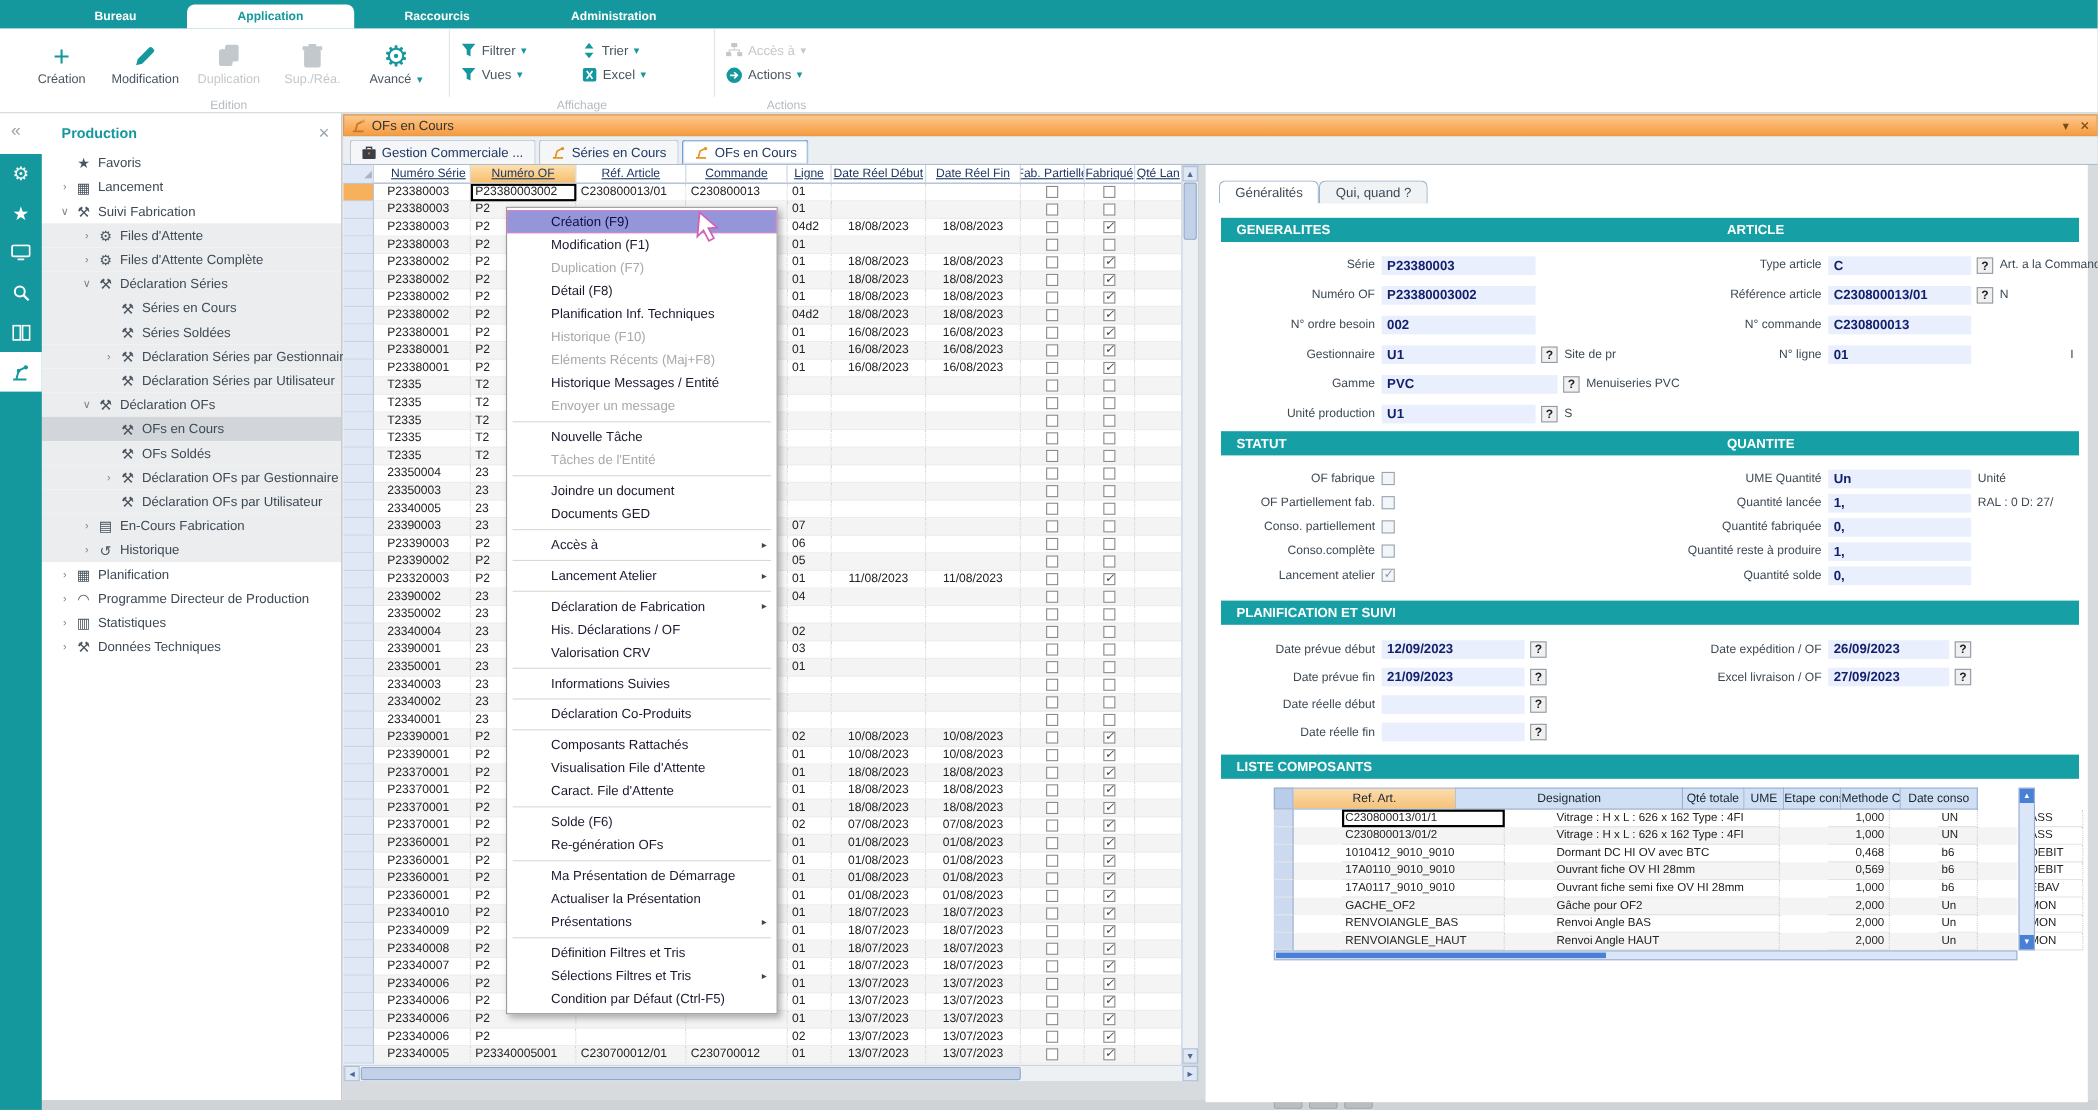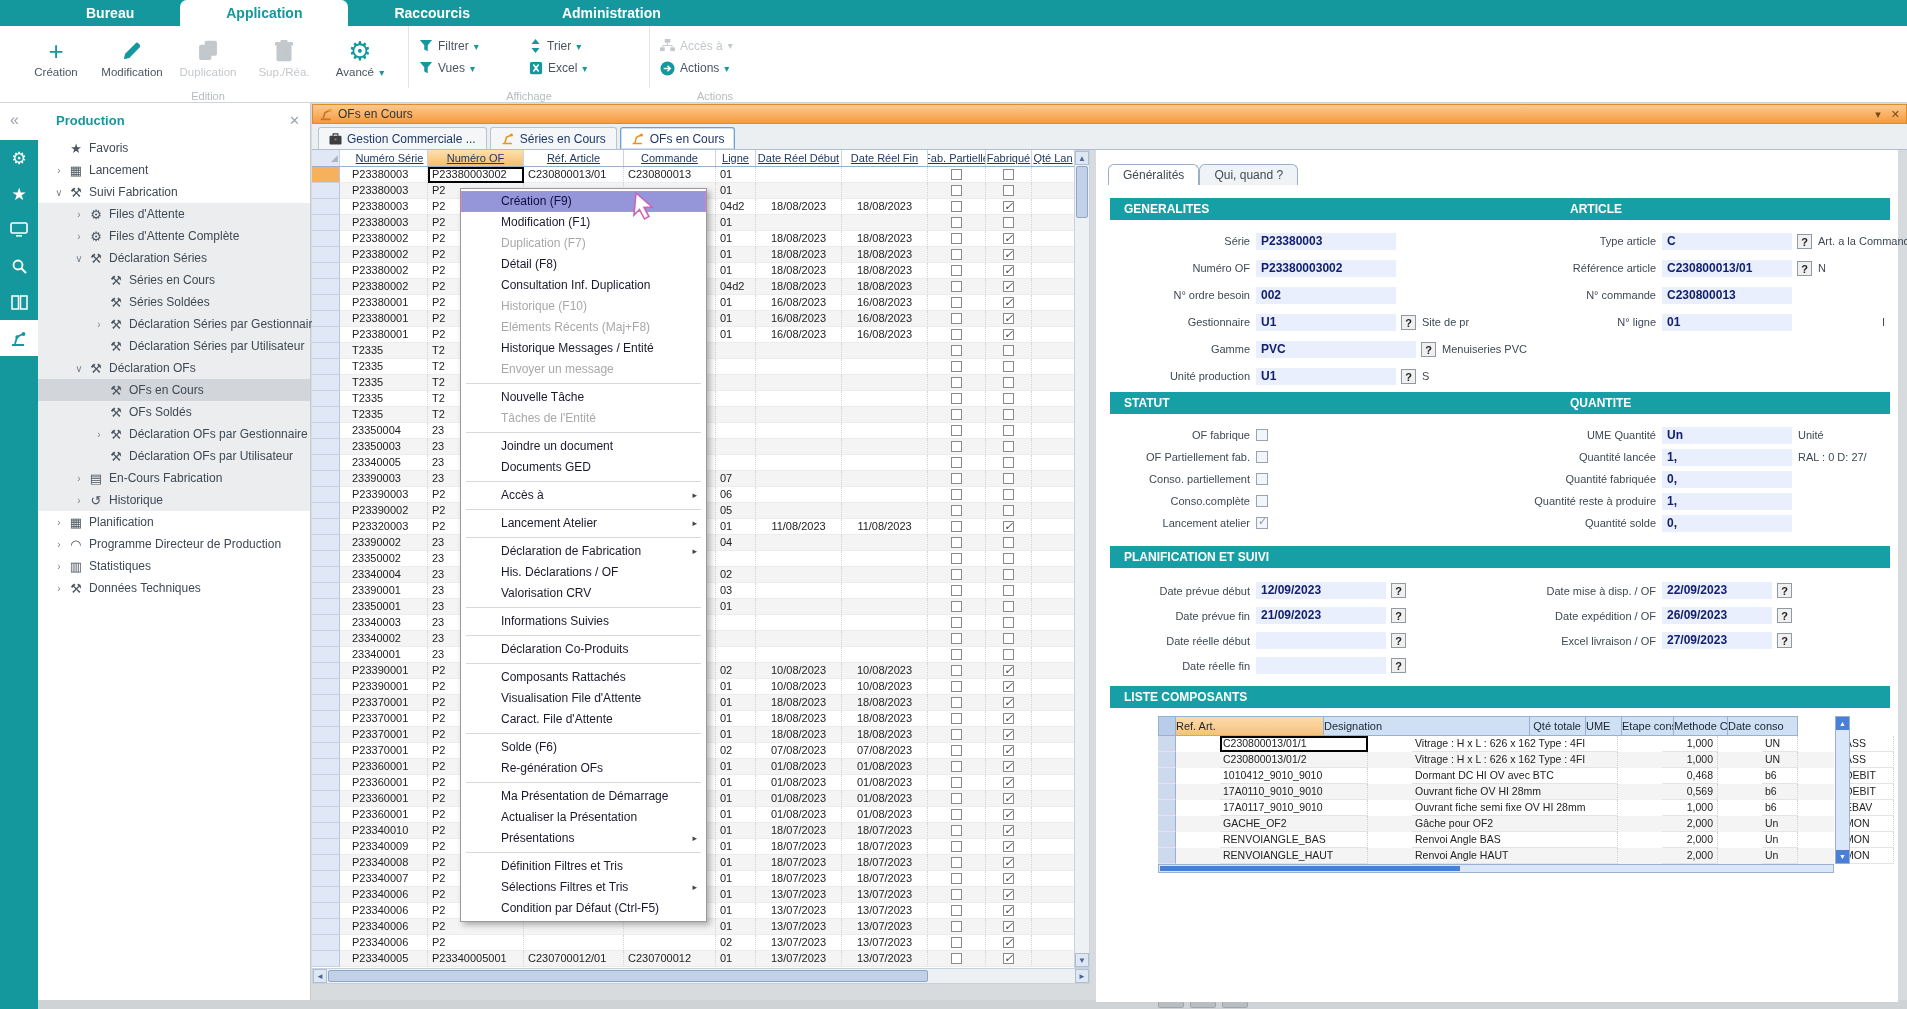--- a/index.html
+++ b/index.html
@@ -1,21 +1,21 @@
 <!DOCTYPE html>
 <html><head>
 <meta charset="utf-8">
 <style>
   * { margin:0; padding:0; box-sizing:border-box; }
   html,body { width:1907px; height:1009px; overflow:hidden; }
   body { position:relative; background:#d8dbdd; font-family:"Liberation Sans",sans-serif; font-size:12px; color:#3e4954; }
 
   
   .topbar { position:absolute; left:0; top:0; width:1907px; height:26px; background:#15989d; display:flex; align-items:flex-end; padding-left:40px; }
-  .menutab { padding:5px 46px; color:#fff; font-weight:bold; font-size:14px; cursor:default; }
+  .menutab { padding:5px 46px; color:#fff; font-weight:bold; font-size:11px; cursor:default; }
   .menutab.active { background:#fff; color:#15989d; border-radius:7px 7px 0 0; }
 
   
   .ribbon { position:absolute; left:0; top:26px; width:1907px; height:77px; background:#fff; border-bottom:1px solid #cfd4d6; }
   .ribbon-inner { display:flex; height:62px; padding-left:8px; }
   .rgroup { display:flex; align-items:center; padding:0 10px; position:relative; }
   .rgroup + .rgroup { border-left:1px solid #e2e5e7; }
   .rgroup-label { position:absolute; left:0; right:0; top:64px; text-align:center; color:#b6bcc0; font-size:11px; }
   .rbtn { display:flex; flex-direction:column; align-items:center; width:76px; color:#4a5560; font-size:11.5px; cursor:default; }
   .rbtn .ric { height:30px; display:flex; align-items:center; justify-content:center; font-size:26px; color:#15989d; }
@@ -123,21 +123,21 @@
   .fval { background:#e9effc; color:#14206e; font-weight:bold; font-size:12px; height:17px; line-height:16px; padding:0 5px; overflow:hidden; white-space:nowrap; }
   .qbtn { width:15px; height:15px; border:1px solid #909aa4; background:#f0f0f0; color:#222; font-weight:bold; font-size:11px; text-align:center; line-height:14px; margin-left:5px; flex:none; }
   .qbtn::before { content:"?"; }
   .fextra { font-size:11px; color:#3e4954; margin-left:6px; white-space:nowrap; }
   .pcheck { width:12px; height:12px; border:1px solid #9aa4b0; background:#f2f5fa; position:relative; margin-left:6px; flex:none; }
   .pcheck.on::after { content:"✓"; position:absolute; left:1px; top:-3px; font-size:11px; color:#8a95a2; }
 
   
   .comp { position:absolute; left:62px; top:566px; width:676px; }
   .comp-head { display:flex; height:20px; }
-  .cth { background:#cfe0f5; border:1px solid #9ab0d0; border-left:none; font-size:11px; color:#1a2430; text-align:left; line-height:18px; overflow:hidden; white-space:nowrap; }
+  .cth { background:#cfe0f5; border:1px solid #9ab0d0; border-left:none; font-size:11px; color:#1a2430; text-align:center; line-height:18px; overflow:hidden; white-space:nowrap; }
   .cth:first-child { border-left:1px solid #9ab0d0; background:#b9cdea; }
   .cth.orange { background:linear-gradient(#fbdcae,#f6c279); }
   .crow { display:flex; height:16px;gap:44px; }
   .crow:nth-child(even) { background:#f4f4f4; }
   .ctd { font-size:10.5px; line-height:15px; color:#222; border-right:1px dotted #cfcfcf; border-bottom:1px solid #e4e4e4; padding-left:3px; overflow:hidden; white-space:nowrap; }
   .ctd.rowsel { background:#cdd9ee; border-right:1px solid #9ab0d0; }
   .ctd.refcell.on { outline:2px solid #000; outline-offset:-2px; background:#fff; }
   .k-sel{width:18px;flex:none;} .k-ref{width:148px;flex:none;} .k-des{width:206px;flex:none;} .k-qte{width:56px;flex:none;text-align:right;padding-right:4px;} .k-ume{width:36px;flex:none;} .k-eta{width:52px;flex:none;} .k-met{width:54px;flex:none;text-align:center;} .k-dat{width:70px;flex:none;}
   .comp-vscroll { position:absolute; right:-16px; top:0; width:15px; height:148px; background:#dbe6f8; border:1px solid #9ab0d0; }
   .comp-vscroll .a { position:absolute; left:0; width:13px; height:13px; background:#4a7fd8; color:#fff; font-size:7px; text-align:center; line-height:13px; }
@@ -1339,21 +1339,21 @@
   </div>
     <div class="mi disabled">
     <span>Duplication (F7)</span>
     <span class="subarr"></span>
   </div>
     <div class="mi">
     <span>Détail (F8)</span>
     <span class="subarr"></span>
   </div>
     <div class="mi">
-    <span>Consultation Inf. Duplication</span>
+    <span>Planification Inf. Techniques</span>
     <span class="subarr"></span>
   </div>
     <div class="mi disabled">
     <span>Historique (F10)</span>
     <span class="subarr"></span>
   </div>
     <div class="mi disabled">
     <span>Eléments Récents (Maj+F8)</span>
     <span class="subarr"></span>
   </div>
@@ -1650,25 +1650,20 @@
       <span class="qbtn"></span>
     </div>
       <div class="frow" style="position:static; height:25px;">
       <span class="flabel" style="width:140px">Date réelle fin</span>
       <span class="fval" style="width:130px; margin-left:6px"></span>
       <span class="qbtn"></span>
     </div>
     </div>
 
   <div style="position:absolute; left:380px; top:428px;">
-      <div class="frow" style="position:static; height:25px;">
-      <span class="flabel" style="width:180px">Date mise à disp. / OF</span>
-      <span class="fval" style="width:110px; margin-left:6px">22/09/2023</span>
-      <span class="qbtn"></span>
-    </div>
       <div class="frow" style="position:static; height:25px;">
       <span class="flabel" style="width:180px">Date expédition / OF</span>
       <span class="fval" style="width:110px; margin-left:6px">26/09/2023</span>
       <span class="qbtn"></span>
     </div>
       <div class="frow" style="position:static; height:25px;">
       <span class="flabel" style="width:180px">Excel livraison / OF</span>
       <span class="fval" style="width:110px; margin-left:6px">27/09/2023</span>
       <span class="qbtn"></span>
     </div>

